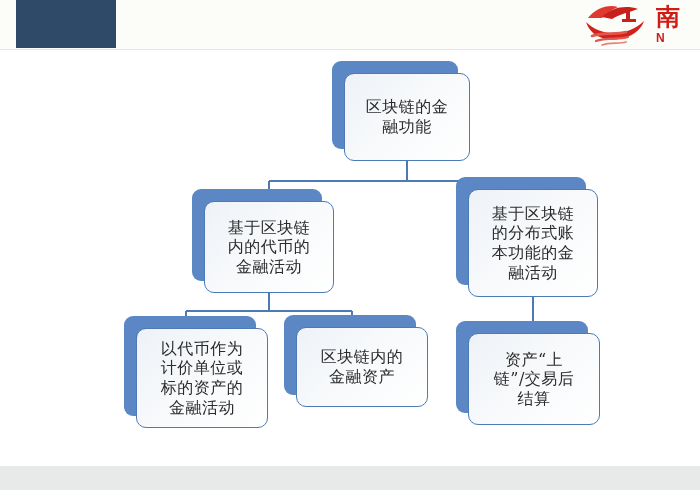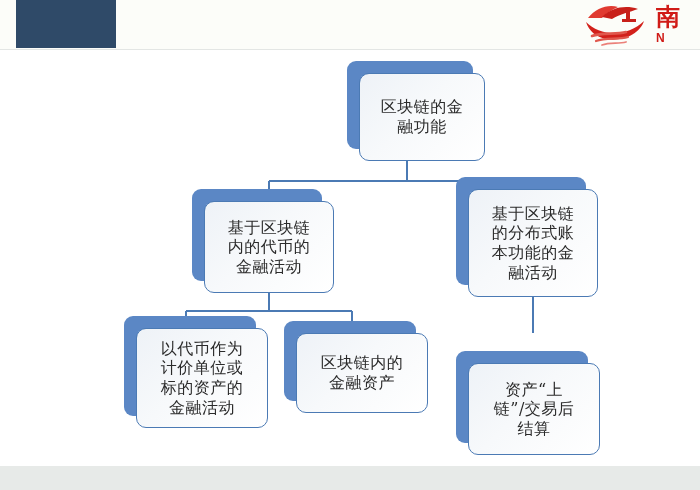--- a/index.html
+++ b/index.html
@@ -138,26 +138,26 @@
     color: #2b2b2b;
     font-size: 16px;
     line-height: 1.22;
     letter-spacing: 0.5px;
     padding: 0 6px;
     white-space: pre-line;
     font-family: "DejaVu Serif", "Liberation Serif", serif;
   }
 
   
-  #node-root      { left: 347px; top: 12px;  width: 126px; height: 88px; }
+  #node-root      { left: 332px; top: 12px;  width: 126px; height: 88px; }
   #node-token     { left: 192px; top: 140px; width: 130px; height: 92px; }
   #node-ledger    { left: 456px; top: 128px; width: 130px; height: 108px; }
   #node-unit      { left: 124px; top: 267px; width: 132px; height: 100px; }
-  #node-asset     { left: 284px; top: 272px; width: 132px; height: 80px; }
-  #node-onchain   { left: 456px; top: 272px; width: 132px; height: 92px; margin-top: 30px; }
+  #node-asset     { left: 284px; top: 266px; width: 132px; height: 80px; }
+  #node-onchain   { left: 456px; top: 272px; width: 132px; height: 92px; }
 </style>
 </head>
 <body>
 
 <div id="slide">
 
   <div class="header-band">
     <div class="header-block"></div>
 
     <div class="logo-wrap">

